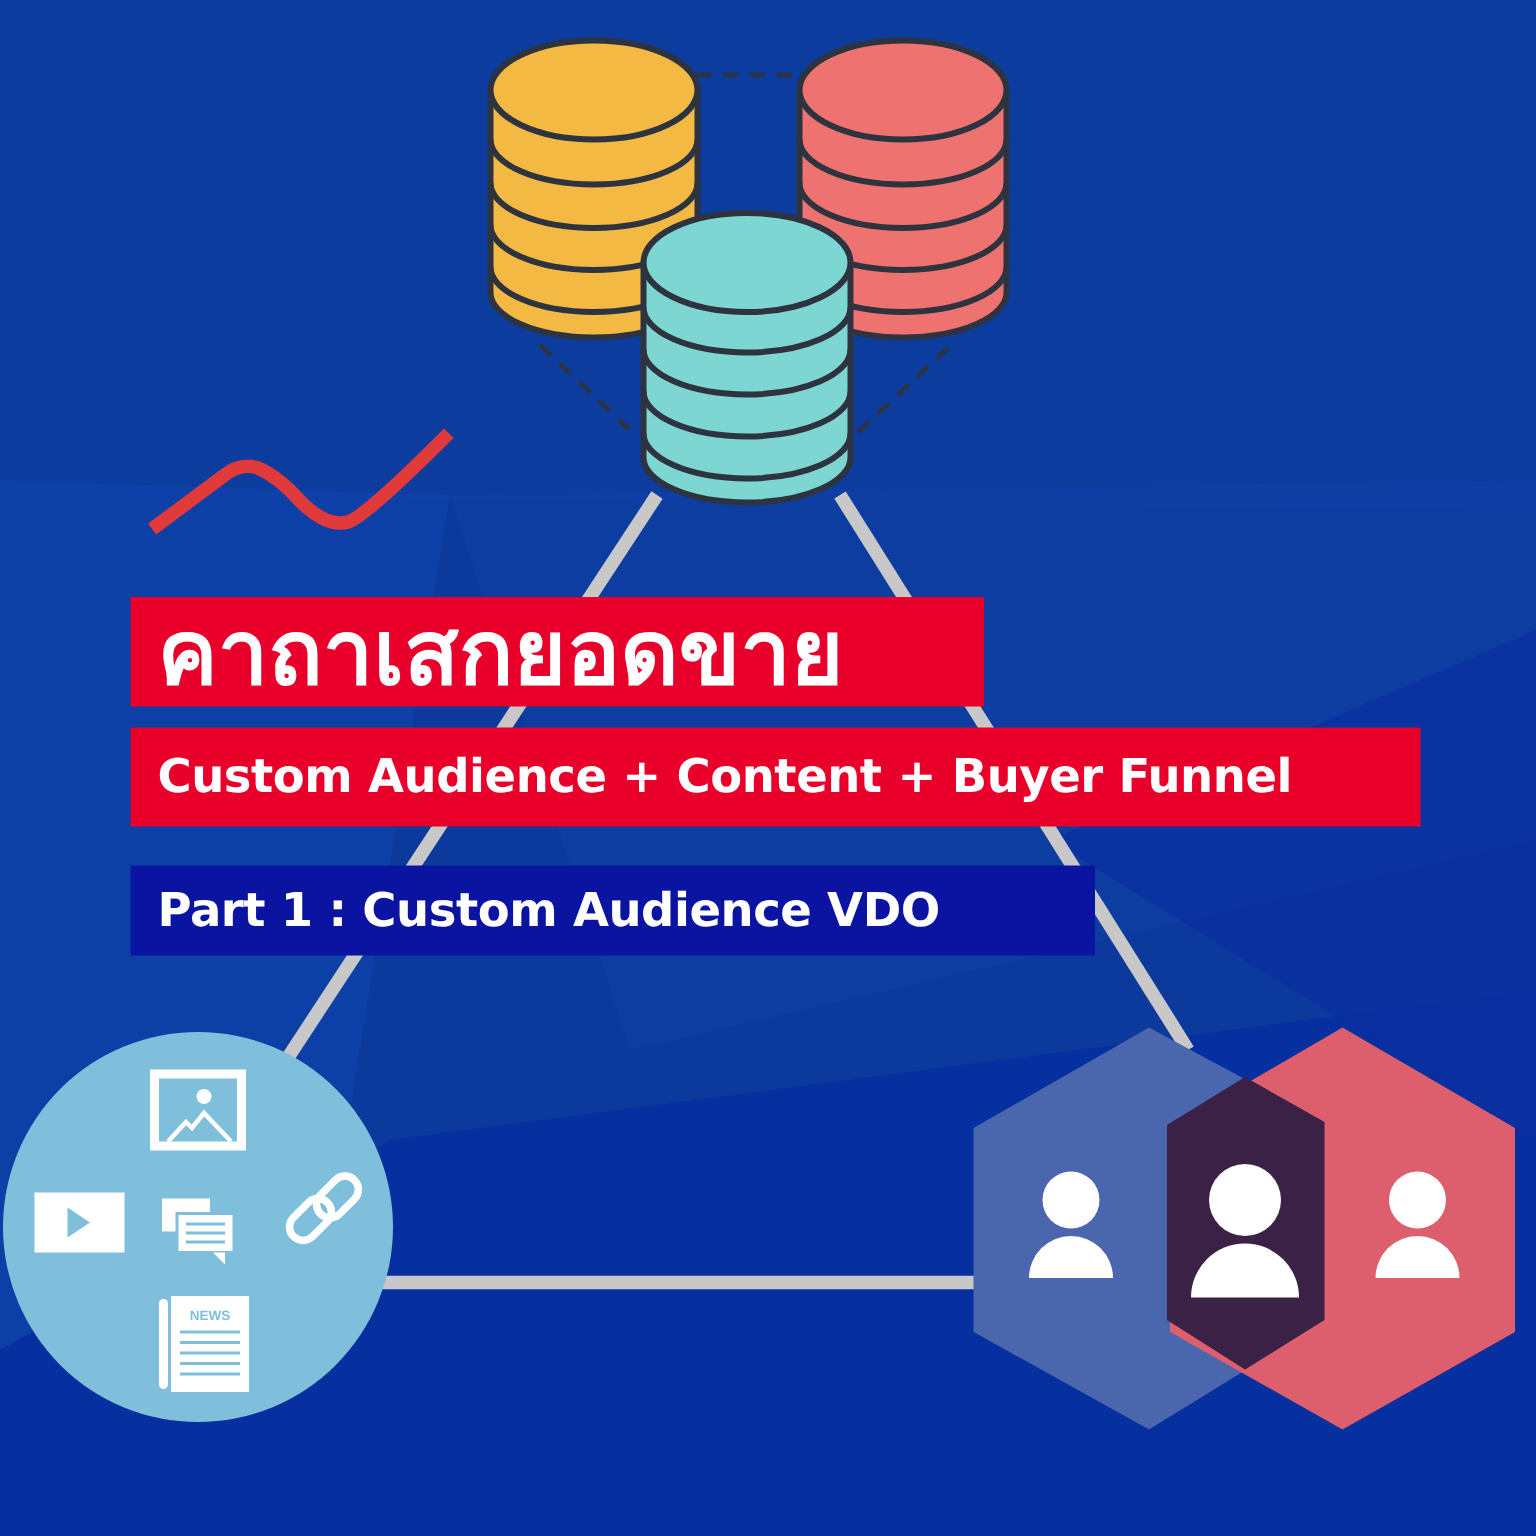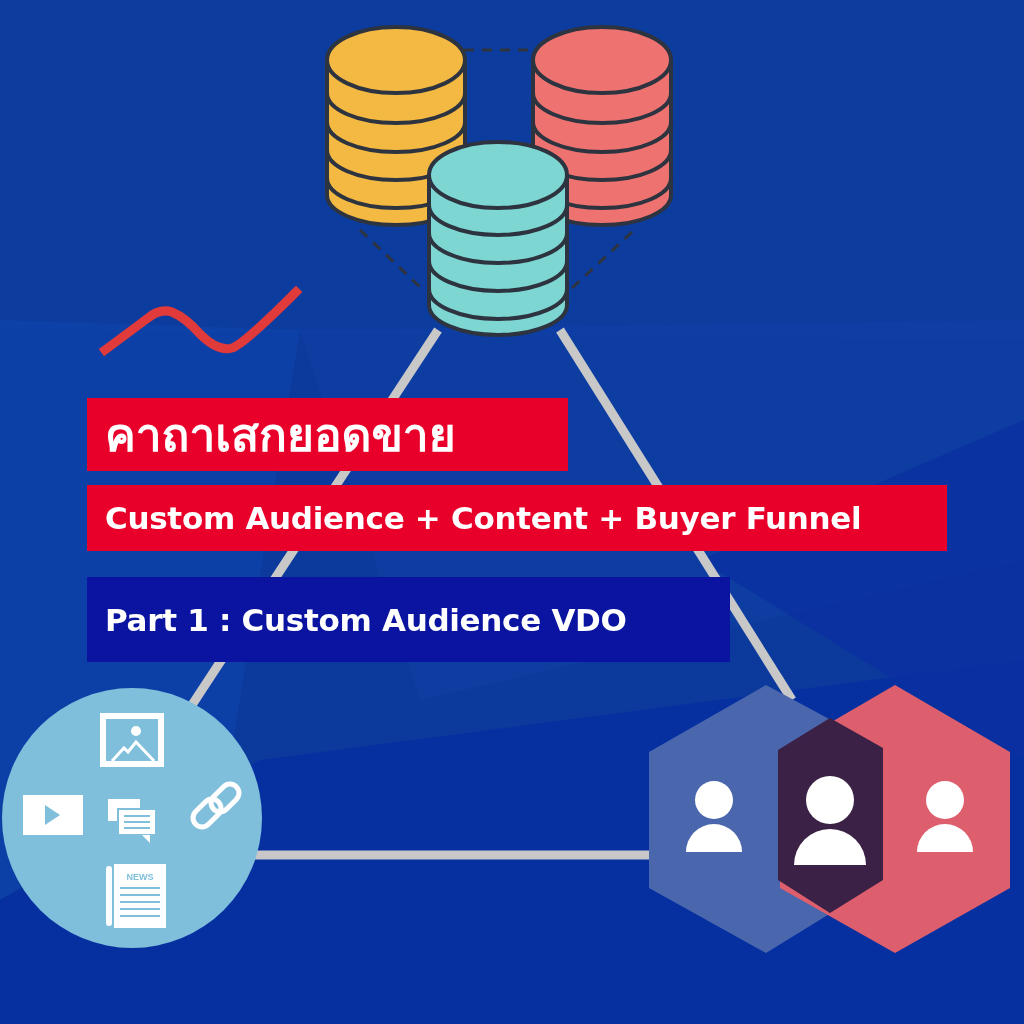--- a/index.html
+++ b/index.html
@@ -9,29 +9,29 @@
     background: #0c3a9c;
     font-family: "DejaVu Sans", "Liberation Sans", sans-serif;
   }
   svg.bg { position: absolute; left: 0; top: 0; }
   .banner {
     position: absolute; color: #ffffff; box-sizing: border-box;
     display: flex; align-items: center; white-space: nowrap;
     font-weight: bold;
   }
   .banner-title {
-    left: 87px; top: 398px; width: 481px; height: 73px;
-    background: #e8002a; font-size: 46px; padding-left: 18px;
+    left: 87px; top: 398px; width: 569px; height: 73px;
+    background: #e8002a; font-size: 60px; padding-left: 18px;
   }
   .banner-sub {
     left: 87px; top: 485px; width: 860px; height: 66px;
     background: #e8002a; font-size: 31px; padding-left: 18px; letter-spacing: -0.3px;
   }
   .banner-part {
-    left: 87px; top: 577px; width: 643px; height: 85px;
+    left: 87px; top: 577px; width: 643px; height: 60px;
     background: #0a14a0; font-size: 31px; padding-left: 18px; letter-spacing: -0.3px;
   }
 </style>
 </head>
 <body>
 
 <div class="canvas">
   <svg class="bg" width="1024" height="1024" viewBox="0 0 1024 1024">
 
     <g>

